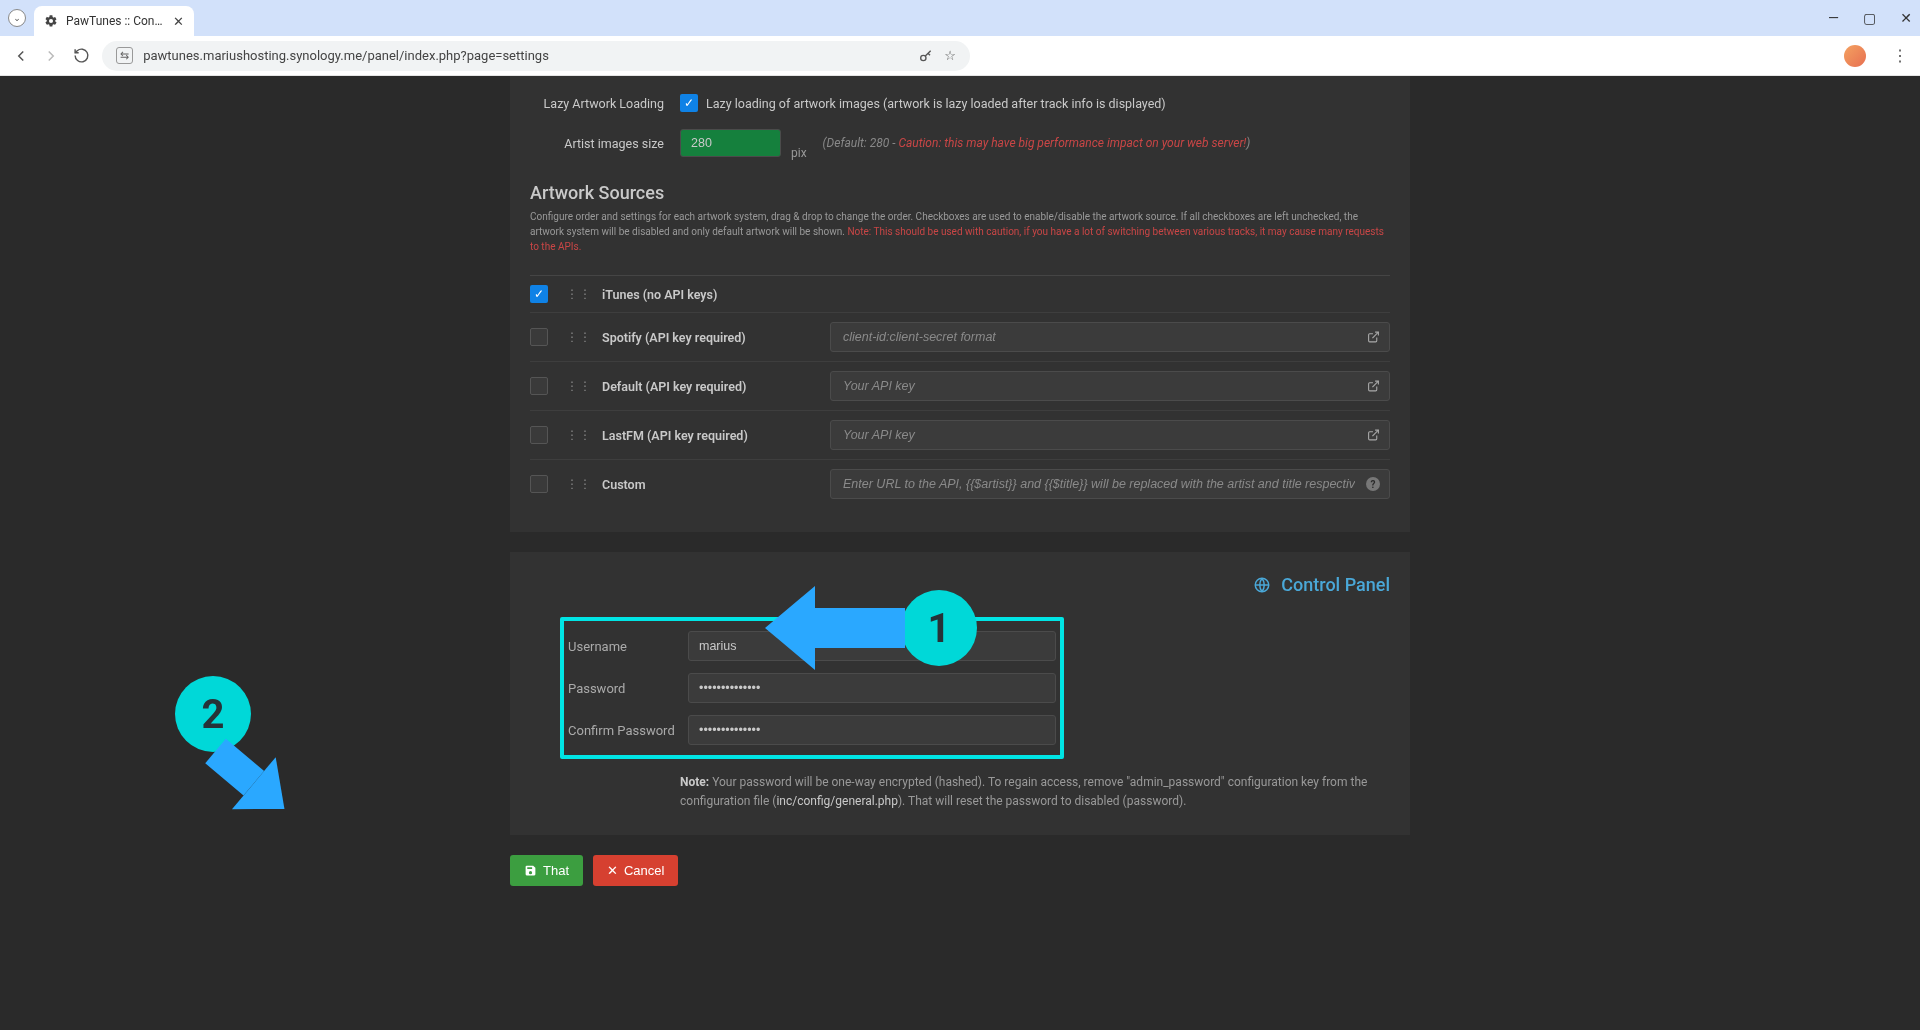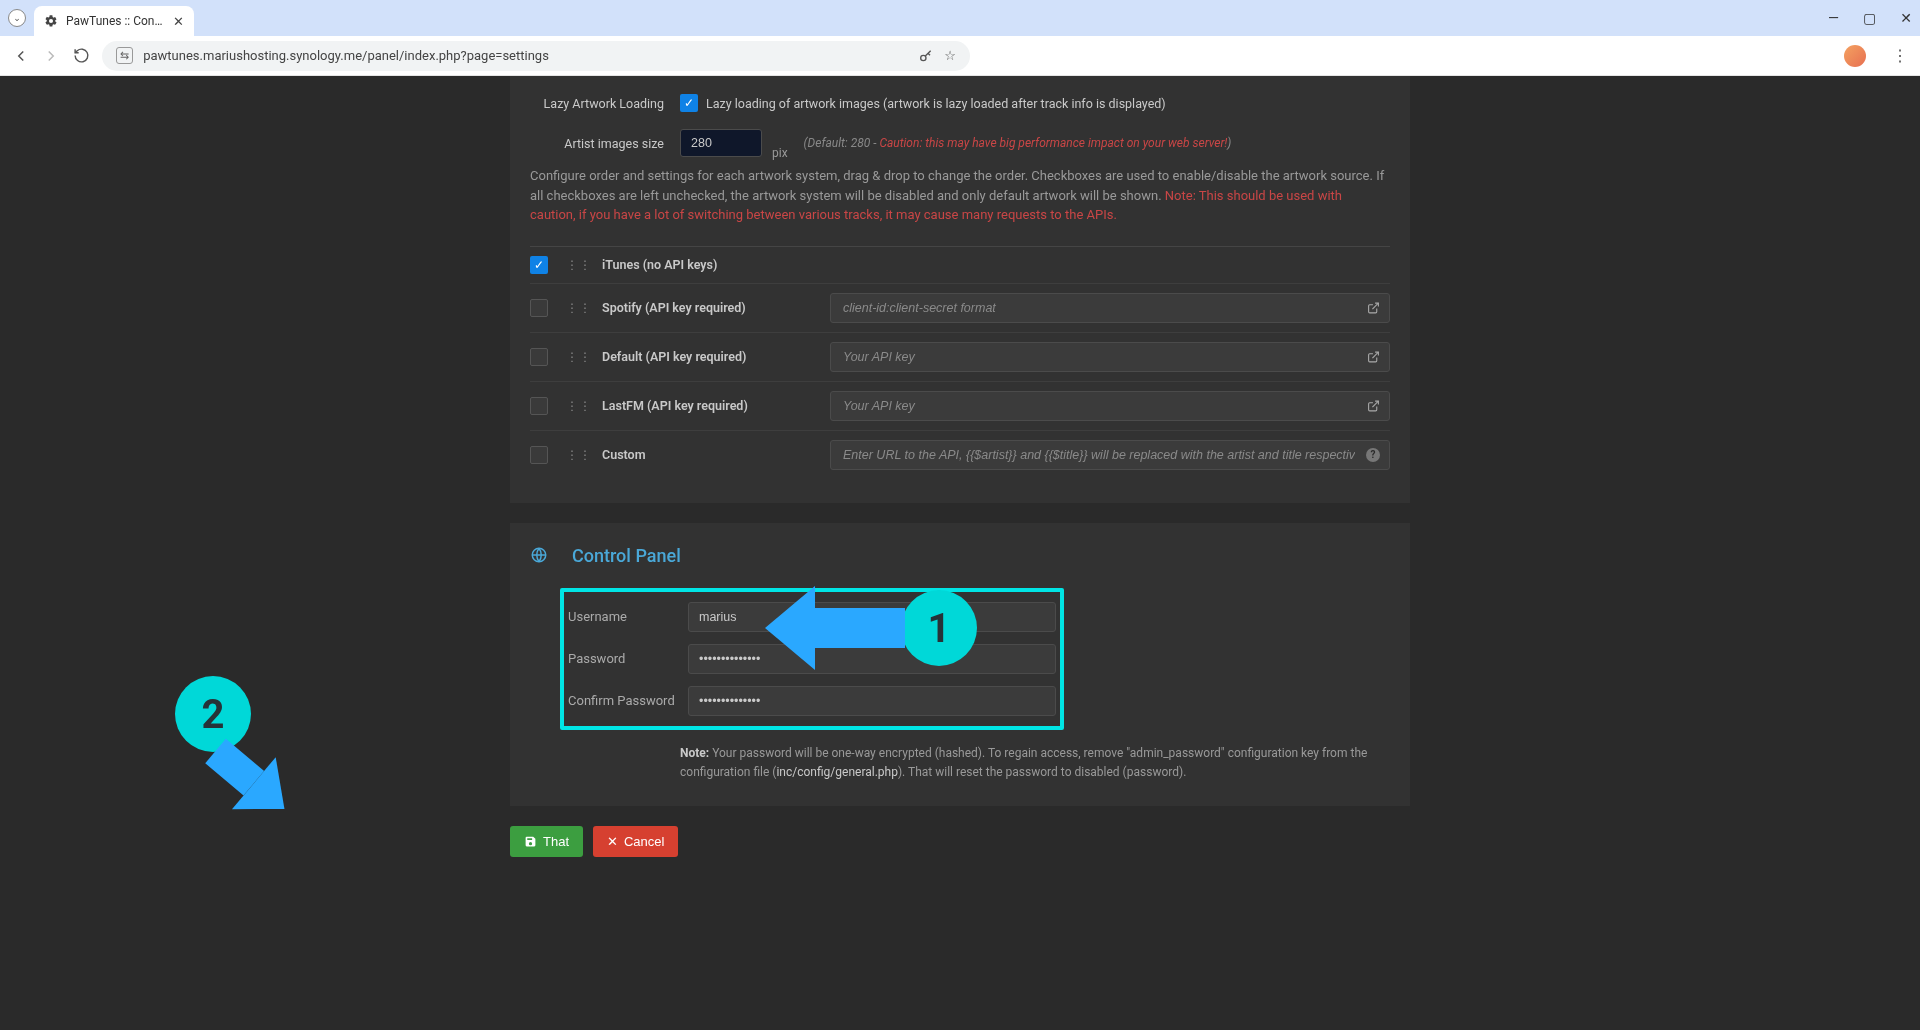--- a/index.html
+++ b/index.html
@@ -160,42 +160,42 @@
     display: inline-flex;
     align-items: center;
     justify-content: center;
     color: #fff;
     font-size: 12px;
     margin-right: 8px;
   }
   .chk.off { background: #3a3a3a; border: 1px solid #555; }
   .chk-label { color: #c9c9c9; font-size: 12.5px; }
   .num-input {
-    width: 82px;
-    background: #0f172a;
+    width: 101px;
+    background: #15803d;
     border: 1px solid #4b4b4b;
     border-radius: 3px;
     padding: 6px 10px;
     color: #c9c9c9;
     font-size: 12.5px;
   }
   .suffix { color: #999; font-size: 12px; margin-left: 10px; margin-right: 16px; margin-top: 20px; }
   .hint { color: #888; font-style: italic; font-size: 12px; }
   .hint .warn { color: #c94646; }
 
   .sect-title {
     color: #c9c9c9;
     font-size: 18px;
     font-weight: 500;
     margin-top: 22px;
     margin-bottom: 6px;
   }
   .sect-desc {
     color: #999;
-    font-size: 13px;
+    font-size: 10px;
     line-height: 1.5;
     margin-bottom: 21px;
   }
   .sect-desc .warn { color: #c94646; }
   hr.sep { border: none; border-top: 1px solid #454545; margin: 14px 0 0 0; }
 
   
   .src-row {
     display: flex;
     align-items: center;
@@ -255,26 +255,27 @@
     display: flex;
     align-items: center;
     justify-content: center;
     font-weight: bold;
   }
 
   
   .cp-header {
     display: flex;
     align-items: center;
-    gap: 24px;
+    gap: 10px;
     color: #4aa8d8;
     font-size: 18px;
     font-weight: 500;
     margin-bottom: 22px;
     padding-top: 4px;
+    justify-content: flex-end;
   }
   .cp-header .globe {
     color: #4aa8d8;
   }
   .cp-box {
     border: 4px solid #00e5e5;
     border-radius: 2px;
     padding: 10px 4px 10px 4px;
     margin-left: 30px;
     width: 504px;
@@ -448,20 +449,21 @@
         </div>
         <div class="frow" style="margin-bottom:6px;">
           <div class="flabel">Artist images size</div>
           <input class="num-input" value="280" style="">
           <span class="suffix">pix</span>
           <span class="hint">
             <span>(Default: 280 - </span><span class="warn">Caution: this may have big performance impact on your web server!</span><span>)</span>
           </span>
         </div>
 
+        <div class="sect-title">Artwork Sources</div>
         <div class="sect-desc">
           <span>Configure order and settings for each artwork system, drag &amp; drop to change the order. Checkboxes are used to enable/disable the artwork source. If all checkboxes are left unchecked, the artwork system will be disabled and only default artwork will be shown. </span><span class="warn">Note: This should be used with caution, if you have a lot of switching between various tracks, it may cause many requests to the APIs.</span>
         </div>
         <hr class="sep">
 
         <div class="src-row">
           <div class="src-left">
             <span class="chk">✓</span>
             <span class="drag-handle">⋮⋮</span>
             <span class="src-name">iTunes (no API keys)</span>

